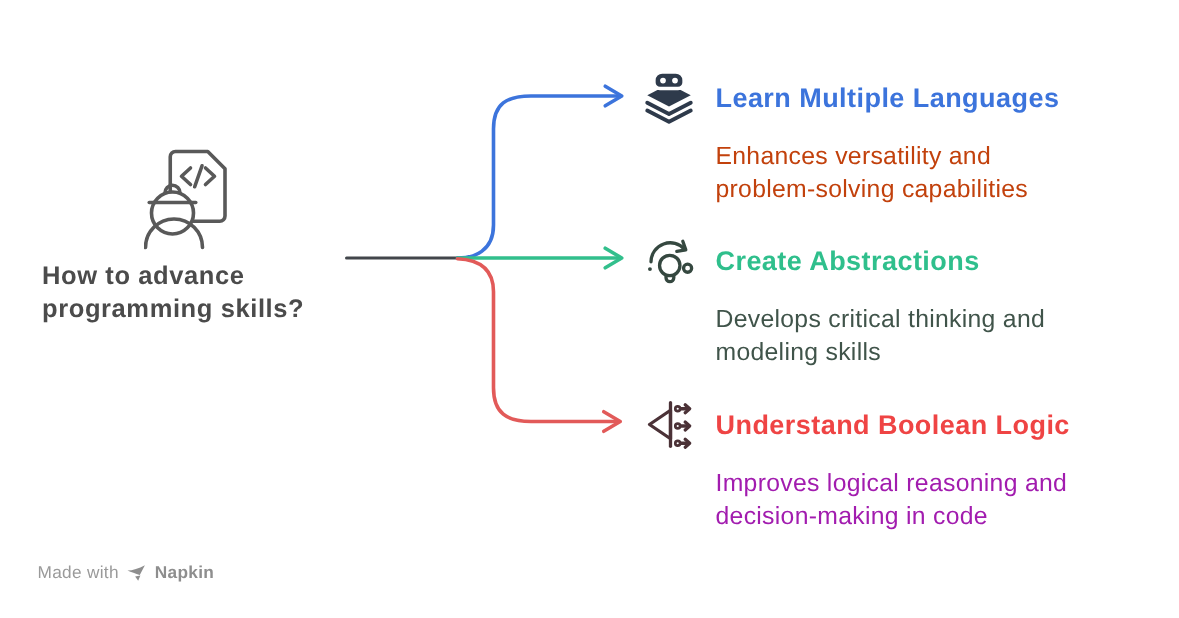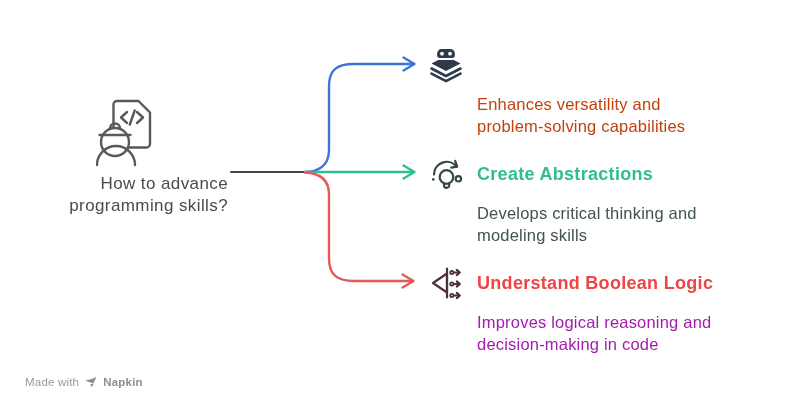--- a/index.html
+++ b/index.html
@@ -4,22 +4,22 @@
 <style>
   html,body{margin:0;padding:0;background:#fff;}
   .canvas{
     position:relative;width:786px;height:412px;background:#ffffff;overflow:hidden;
     font-family:"Liberation Sans","DejaVu Sans",sans-serif;
   }
   .abs{position:absolute;}
   
   .topic-label{
     position:absolute;left:28px;top:173px;width:200px;
-    font-size:17px;font-weight:400;line-height:22px;letter-spacing:.4px;
-    color:#4B4B4B;text-align:right;white-space:pre-line;
+    font-size:17px;font-weight:700;line-height:22px;letter-spacing:.4px;
+    color:#4B4B4B;text-align:left;white-space:pre-line;
   }
   
   svg.connectors{position:absolute;left:0;top:0;}
   
   .branch{position:absolute;left:426px;width:330px;height:115px;}
   .branch .icon{position:absolute;left:0;top:1px;width:40px;height:40px;}
   .branch-title{
     position:absolute;left:51px;top:11px;white-space:nowrap;
     font-size:18px;font-weight:700;letter-spacing:.3px;
   }
@@ -76,20 +76,21 @@
 
   <div class="branch b1">
     <svg class="icon" viewBox="0 0 40 40" fill="none" stroke="currentColor" stroke-width="2.6" stroke-linecap="round" stroke-linejoin="round" color="#2E3A4B">
       <path d="M20,11 L34.5,18.5 L20,26 L5.5,18.5 Z" fill="currentColor" stroke="none"></path>
       <path d="M15.5,3 h9 a5.5,5.5 0 0 1 5.5,5.5 v1.5 a4,4 0 0 1 -4,4 h-12 a4,4 0 0 1 -4,-4 V8.5 A5.5,5.5 0 0 1 15.5,3 z" fill="currentColor" stroke="#ffffff" stroke-width="2.2"></path>
       <circle cx="16" cy="8.7" r="1.9" fill="#ffffff" stroke="none"></circle>
       <circle cx="24" cy="8.7" r="1.9" fill="#ffffff" stroke="none"></circle>
       <path d="M5.5,23.5 L20,31 L34.5,23.5"></path>
       <path d="M5.5,28.7 L20,36.2 L34.5,28.7"></path>
     </svg>
+    <div class="branch-title">Learn Multiple Languages</div>
     <div class="branch-desc">Enhances versatility and
 problem-solving capabilities</div>
   </div>
 
   <div class="branch b2">
     <svg class="icon" viewBox="0 0 40 40" fill="none" stroke="currentColor" stroke-width="2.2" stroke-linecap="round" stroke-linejoin="round" color="#354840">
       <circle cx="20.5" cy="23" r="6.8"></circle>
       <path d="M18,29.4 v1.8 a2.6,2.6 0 0 0 5.2,0 v-1.8"></path>
       <path d="M8,20.5 A12.8,12.8 0 0 1 30.5,12.3"></path>
       <path d="M29.2,6.8 L31.2,12.6 L25.2,13.6"></path>

